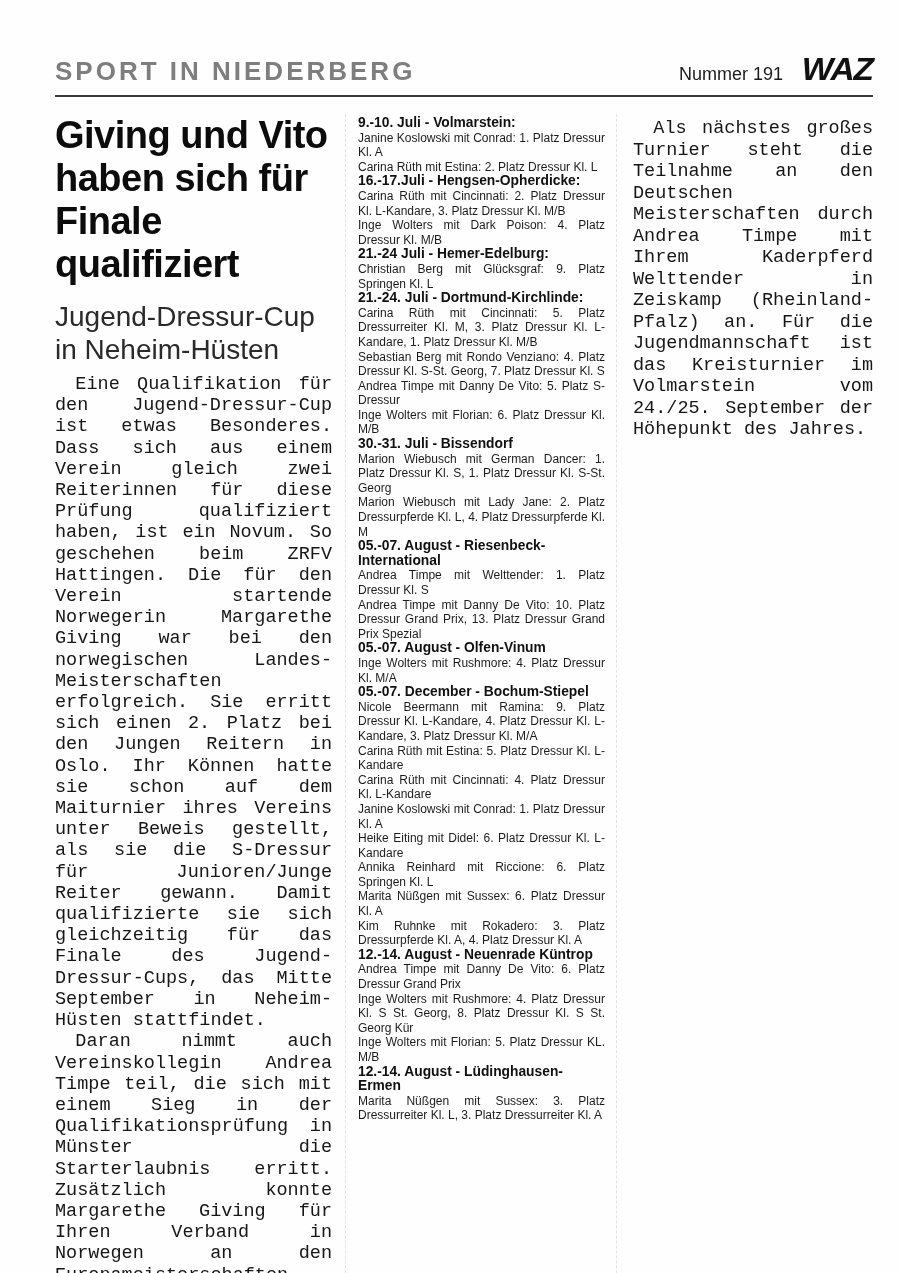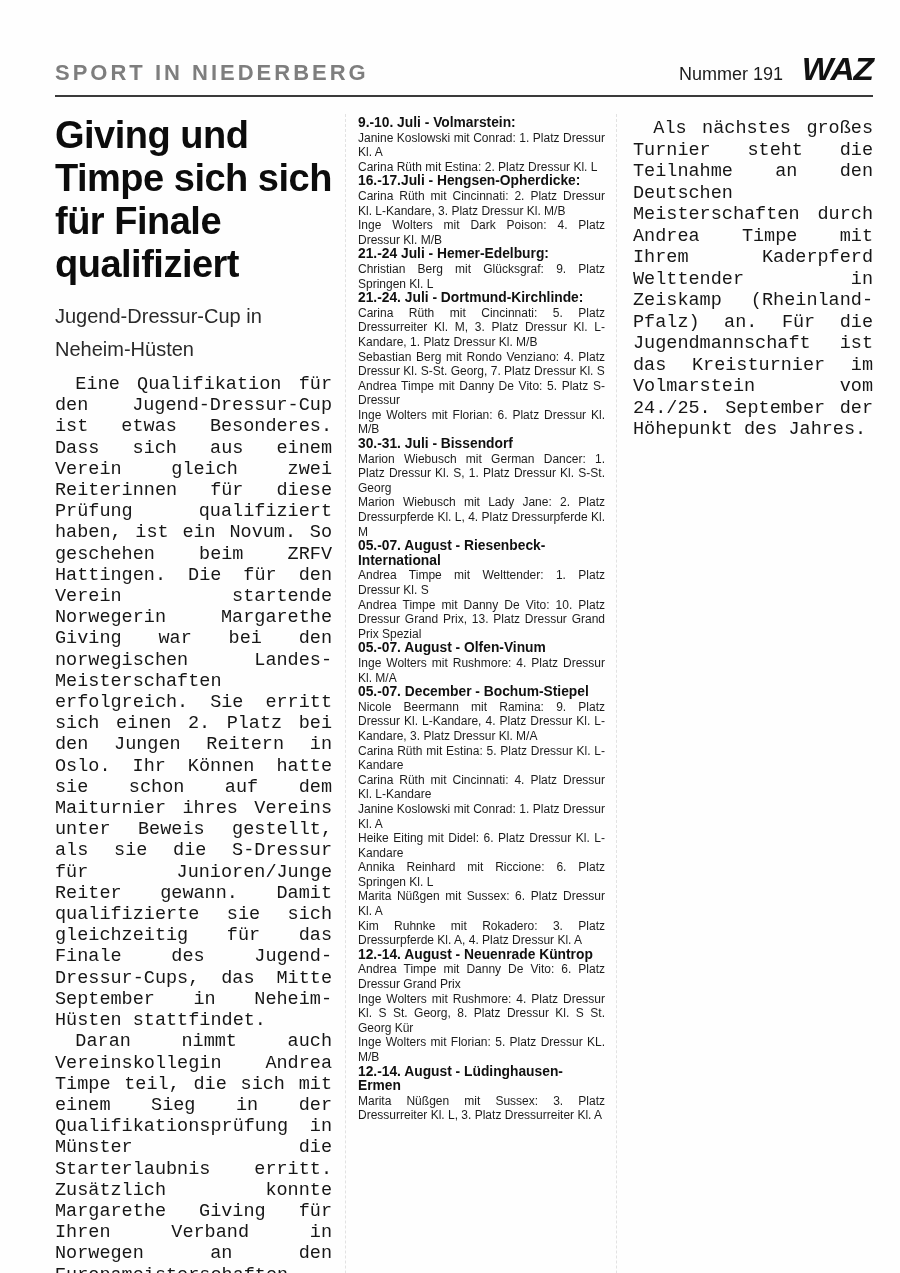--- a/index.html
+++ b/index.html
@@ -20,21 +20,21 @@
     padding:52px 27px 0 55px;
   }
   
   .masthead-row{
     display:flex;
     align-items:baseline;
     justify-content:space-between;
     white-space:nowrap;
   }
   .section-title{
-    font-size:22px;
+    font-size:26px;
     font-weight:bold;
     letter-spacing:3px;
     color:#7e7e7e;
     transform:scaleY(1.02);
   }
   .header-right{
     display:flex;
     align-items:baseline;
     gap:10px;
     font-size:18px;
@@ -83,21 +83,21 @@
   .headline{
     margin:0;
     font-size:38px;
     line-height:43px;
     font-weight:bold;
     letter-spacing:-0.5px;
     color:#0c0c0c;
   }
   .subhead{
     margin:14px 0 8px 0;
-    font-size:20px;
+    font-size:28px;
     line-height:33px;
     font-weight:normal;
     color:#2a2a2a;
   }
   .body-para{
     margin:0;
     font-family:Liberation Mono, monospace;
     font-size:18.5px;
     line-height:21.2px;
     text-align:justify;
@@ -134,21 +134,21 @@
         <span class="issue">Nummer 191</span>
         <span class="waz-logo">WAZ</span>
       </span>
     </div>
     <hr class="rule">
   </header>
 
   <main class="columns">
 
     <section class="col col-left">
-      <h1 class="headline">Giving und Timpe sich sich für Finale qualifiziert</h1>
+      <h1 class="headline">Giving und Vito haben sich für Finale qualifiziert</h1>
       <h2 class="subhead">Jugend-Dressur-Cup in Neheim-Hüsten</h2>
       <div id="article-paragraphs">
           <p class="body-para">Eine Qualifikation für den Jugend-Dressur-Cup ist etwas Besonderes. Dass sich aus einem Verein gleich zwei Reiterinnen für diese Prüfung qualifiziert haben, ist ein Novum. So geschehen beim ZRFV Hattingen. Die für den Verein startende Norwegerin Margarethe Giving war bei den norwegischen Landes-Meisterschaften erfolgreich. Sie erritt sich einen 2. Platz bei den Jungen Reitern in Oslo. Ihr Können hatte sie schon auf dem Maiturnier ihres Vereins unter Beweis gestellt, als sie die S-Dressur für Junioren/Junge Reiter gewann. Damit qualifizierte sie sich gleichzeitig für das Finale des Jugend-Dressur-Cups, das Mitte September in Neheim-Hüsten stattfindet.</p>
           <p class="body-para">Daran nimmt auch Vereinskollegin Andrea Timpe teil, die sich mit einem Sieg in der Qualifikationsprüfung in Münster die Starterlaubnis erritt. Zusätzlich konnte Margarethe Giving für Ihren Verband in Norwegen an den Europameisterschaften Dressur der Jungen Reiter in Barzago teilnehmen: Obwohl die internationale Konkurrenz stark war, erreichte sie mit ihrem Pferd Modus Vivendi das Mittelfeld.</p>
           <p class="body-para">Auch auf den Turnieren in der Umgebung gab es für die Reiter des ZRFV Hattingen zahlreiche Siege und Platzierungen. Ein Auszug aus den Erfolgen:</p>
         </div>
     </section>
 
     <section class="col col-mid" id="results-col">
         <h3 class="result-heading">9.-10. Juli - Volmarstein:</h3>

